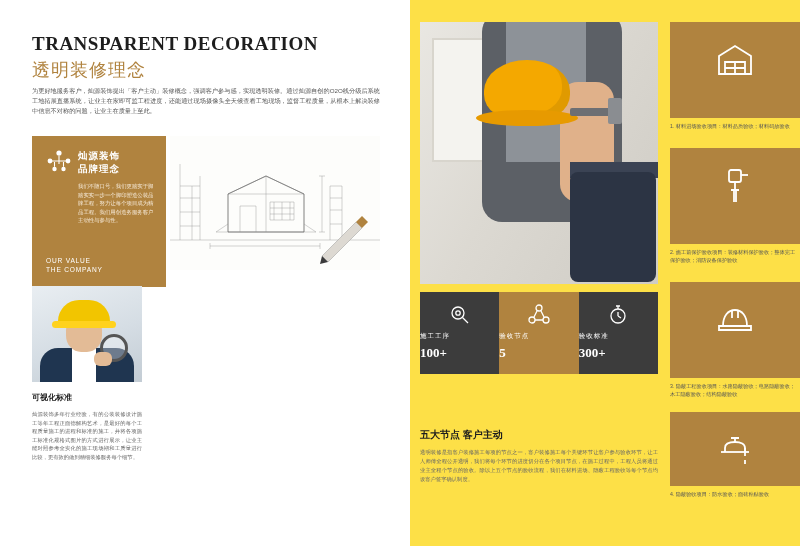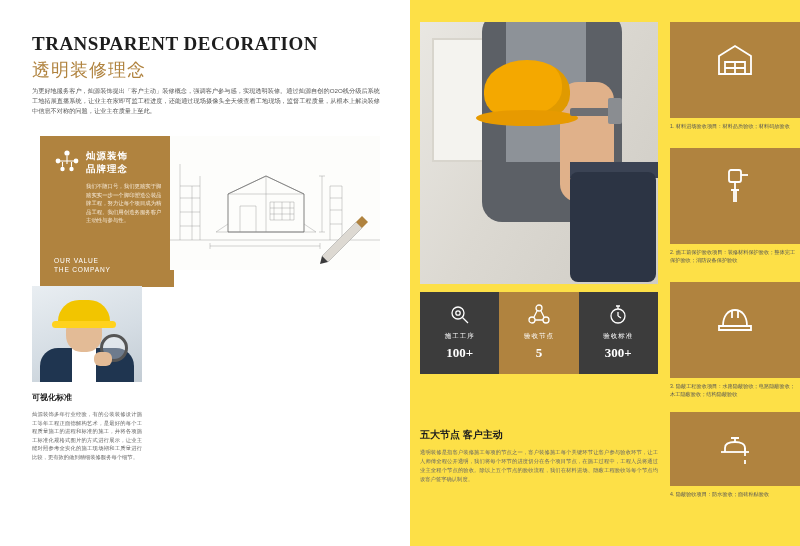--- a/index.html
+++ b/index.html
@@ -48,21 +48,21 @@
     left: 32px; top: 86px;
     width: 348px;
     font-size: 6.2px;
     line-height: 10px;
     color: #555555;
     text-align: justify;
   }
   
   .value-box {
     position: absolute;
-    left: 40px; top: 136px;
+    left: 32px; top: 136px;
     width: 134px; height: 151px;
     background: #b0833f;
     color: #ffffff;
   }
   .value-icon {
     position: absolute;
     left: 14px; top: 14px;
     width: 26px; height: 22px;
   }
   .value-title {
@@ -175,21 +175,21 @@
   .stat-strip {
     position: absolute;
     left: 0; top: 292px;
     width: 238px; height: 82px;
     display: flex;
   }
   .stat {
     flex: 1;
     position: relative;
     color: #ffffff;
-    text-align: center;
+    text-align: left;
   }
   .stat.dark { background: #3c3c3c; }
   .stat.gold { background: #b0833f; }
   .stat .s-icon {
     position: absolute;
     left: 50%; top: 11px;
     transform: translateX(-50%);
     width: 24px; height: 24px;
   }
   .stat .s-label {

